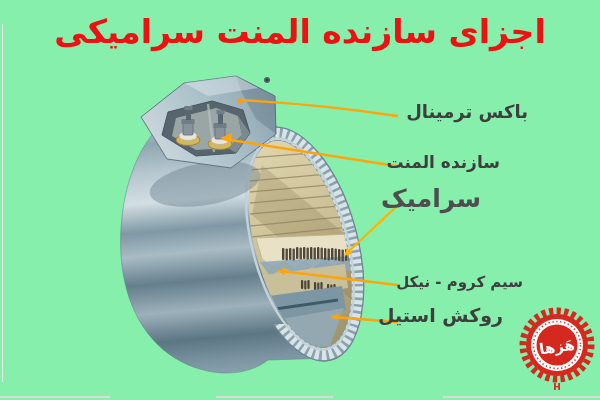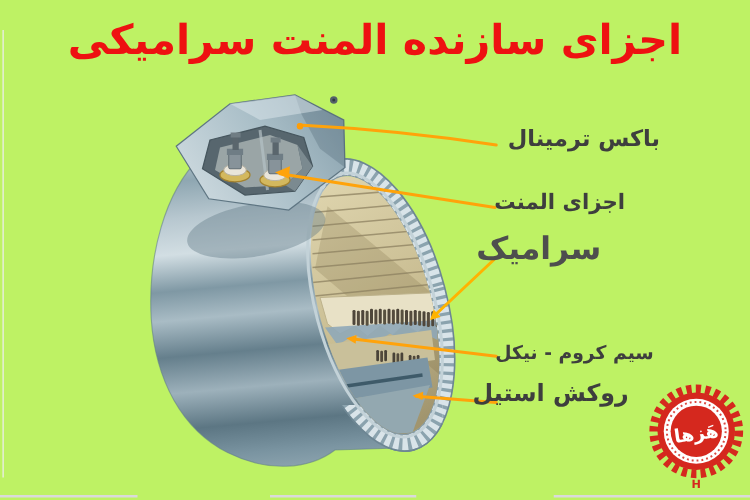--- a/index.html
+++ b/index.html
@@ -1,16 +1,16 @@
 <!DOCTYPE html>
 <html lang="fa"><head>
 <meta charset="utf-8">
 <style>
   html,body{margin:0;padding:0;background:#ffffff;}
-  #stage{position:relative;width:600px;height:400px;background:#bef264;overflow:hidden;
+  #stage{position:relative;width:600px;height:400px;background:#86efac;overflow:hidden;
          font-family:"DejaVu Sans",sans-serif;}
   #edge-left{position:absolute;left:2px;top:24px;width:1px;height:358px;background:#ededed;}
   .page-title{position:absolute;top:12px;left:0;right:0;text-align:center;direction:rtl;
               font-size:33px;font-weight:bold;color:#ee1111;letter-spacing:0;}
   .lbl{position:absolute;direction:rtl;white-space:nowrap;color:#3e3e3e;font-weight:bold;}
   #lbl-terminal-box {right:72px; top:101px; font-size:18px;}
   #lbl-element-lead {right:100px;top:152px; font-size:17px;}
   #lbl-ceramic      {right:119px;top:184px; font-size:25px;font-weight:bold;color:#4e4e4e;}
   #lbl-wire         {right:77px; top:273px; font-size:15px;}
   #lbl-steel-cover  {right:97px; top:304px; font-size:19px;}
@@ -182,21 +182,21 @@
       <circle cx="557" cy="345" r="31" fill="#d5281e"></circle>
       <circle cx="557" cy="345" r="26" fill="#ffffff"></circle>
       <circle cx="557" cy="345" r="23.5" fill="none" stroke="#d5281e" stroke-width="1.6" stroke-dasharray="1.5 2.4" opacity="0.85"></circle>
       <circle cx="557" cy="345" r="20.5" fill="#d5281e"></circle>
       <text x="557" y="352" text-anchor="middle" font-size="15" font-weight="bold" fill="#ffffff" transform="rotate(-8 557 347)" font-family="DejaVu Sans, sans-serif">هَزها</text>
       <text x="557" y="390" text-anchor="middle" font-size="9" font-weight="bold" fill="#d5281e" font-family="DejaVu Sans, sans-serif">H</text>
     </g>
   </svg>
 
   <div class="lbl" id="lbl-terminal-box">باکس ترمینال</div>
-  <div class="lbl" id="lbl-element-lead">اجزای المنت</div>
+  <div class="lbl" id="lbl-element-lead">سازنده المنت</div>
   <div class="lbl" id="lbl-ceramic">سرامیک</div>
   <div class="lbl" id="lbl-steel-cover">روکش استیل</div>
   <div class="lbl" id="lbl-wire">سیم کروم - نیکل</div>
 
   <div class="bottom-edge" id="be1"></div>
   <div class="bottom-edge" id="be2"></div>
   <div class="bottom-edge" id="be3"></div>
 </div>
 
 </body></html>

